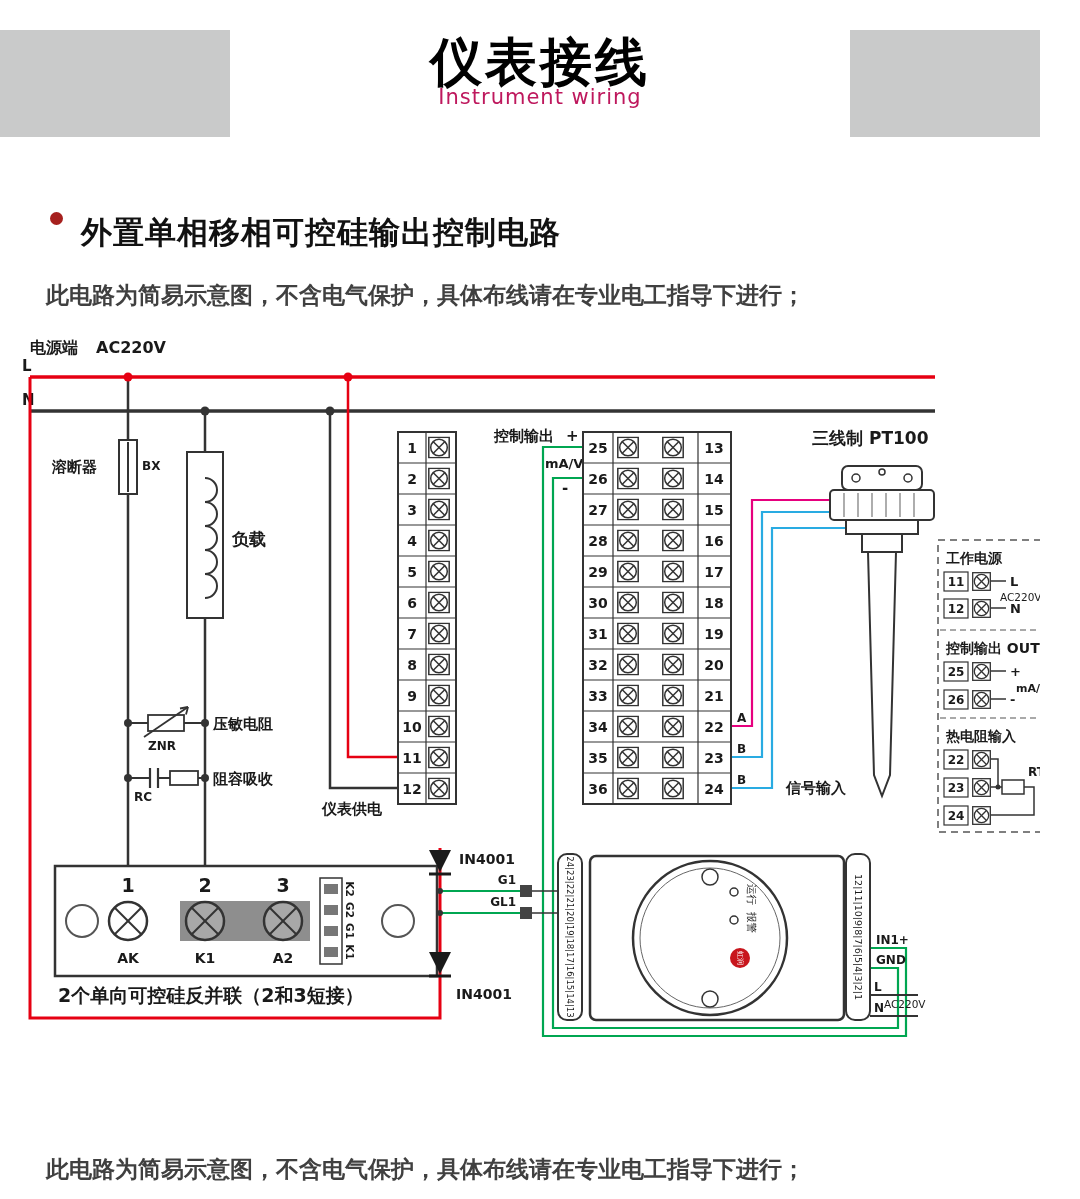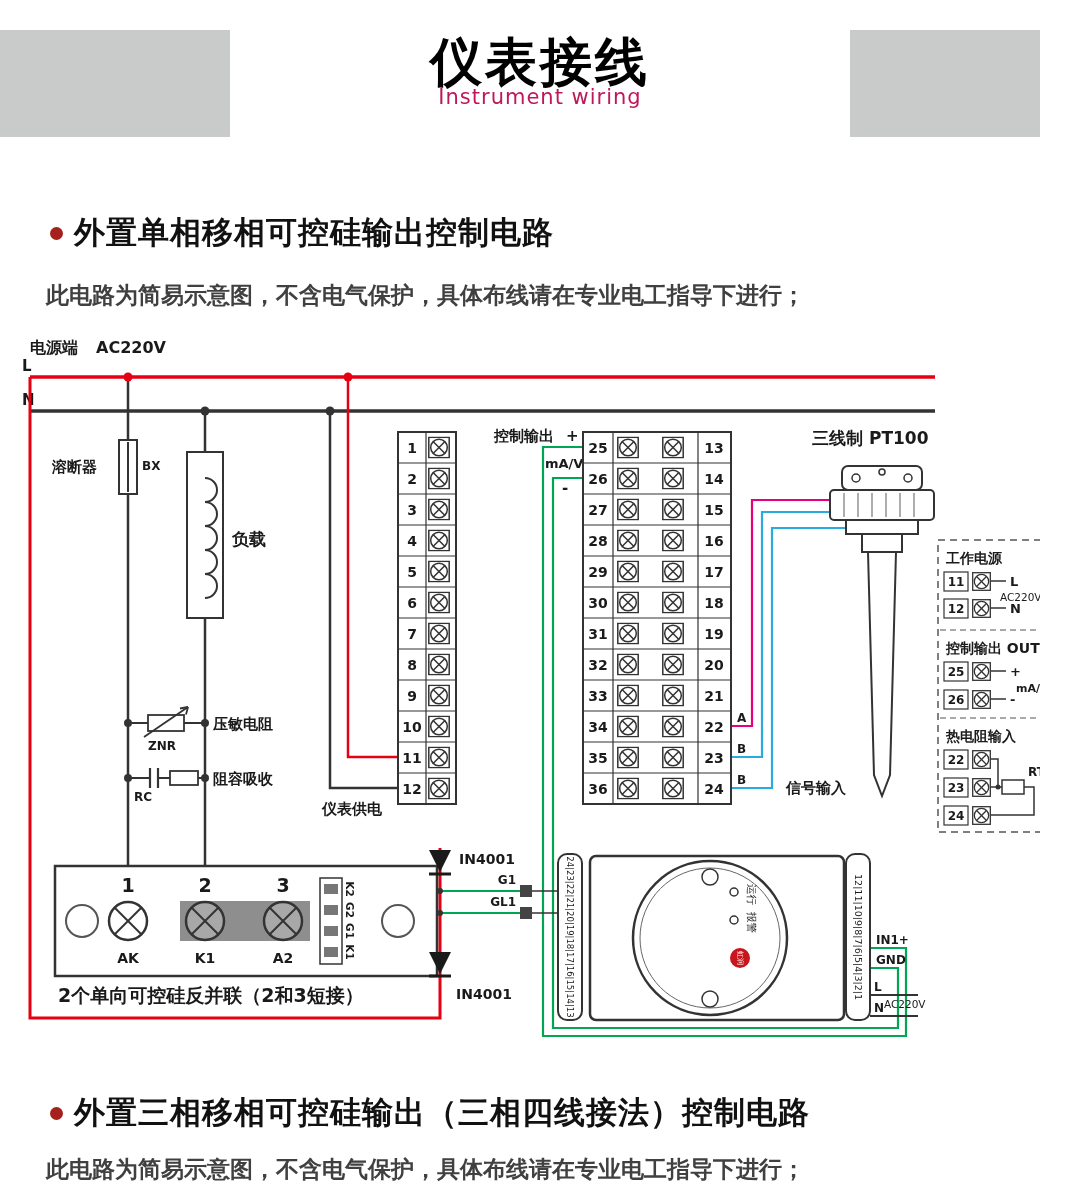--- a/index.html
+++ b/index.html
@@ -3,21 +3,21 @@
 <meta charset="utf-8">
 <style>
   *{margin:0;padding:0;box-sizing:border-box}
   html,body{background:#fff}
   body{font-family:"DejaVu Sans","Liberation Sans",sans-serif;width:1080px}
   .page{position:relative;width:1040px;height:1199px;background:#fff;overflow:hidden}
   .banner{position:absolute;top:30px;left:0;width:1080px;height:107px;background:#c9caca}
   .banner-inner{position:absolute;left:230px;top:0;width:620px;height:100%;background:#fff;text-align:center}
   .title{font-size:52px;font-weight:bold;color:#000;letter-spacing:3px;line-height:1.25}
   .subtitle{font-size:21px;color:#be185d;margin-top:-10px;letter-spacing:1px}
-  .sec{position:absolute;left:50px;display:flex;align-items:center;gap:11px}
+  .sec{position:absolute;left:50px;display:flex;align-items:flex-start;gap:18px}
   .bullet{width:13px;height:13px;border-radius:50%;background:#a6201e;flex:none}
   .sec-text{font-size:31px;font-weight:bold;color:#111;letter-spacing:1px;white-space:nowrap}
   .warning{position:absolute;left:46px;font-size:23px;font-weight:bold;color:#404040;white-space:nowrap}
   svg.diagram{position:absolute;left:0;top:330px}
   svg.diagram text{font-family:"DejaVu Sans","Liberation Sans",sans-serif;fill:#1a1a1a}
 </style>
 </head>
 <body>
 
 <div class="page">
@@ -376,19 +376,15 @@
       <text x="876" y="944" font-size="12" font-weight="bold">IN1+</text>
       <text x="876" y="964" font-size="12" font-weight="bold">GND</text>
       <line x1="870" y1="995" x2="918" y2="995" stroke="#333" stroke-width="2"></line>
       <line x1="870" y1="1016" x2="918" y2="1016" stroke="#333" stroke-width="2"></line>
       <text x="874" y="991" font-size="12" font-weight="bold">L</text>
       <text x="874" y="1012" font-size="12" font-weight="bold">N</text>
       <text x="884" y="1008" font-size="10.5">AC220V</text>
     </g>
   </svg>
 
-  <div class="sec" style="top:1092px">
-    <span class="bullet"></span>
-    <span class="sec-text">外置三相移相可控硅输出（三相四线接法）控制电路</span>
-  </div>
   <div class="warning" style="top:1154px">此电路为简易示意图，不含电气保护，具体布线请在专业电工指导下进行；</div>
 
 </div>
 
 </body></html>

